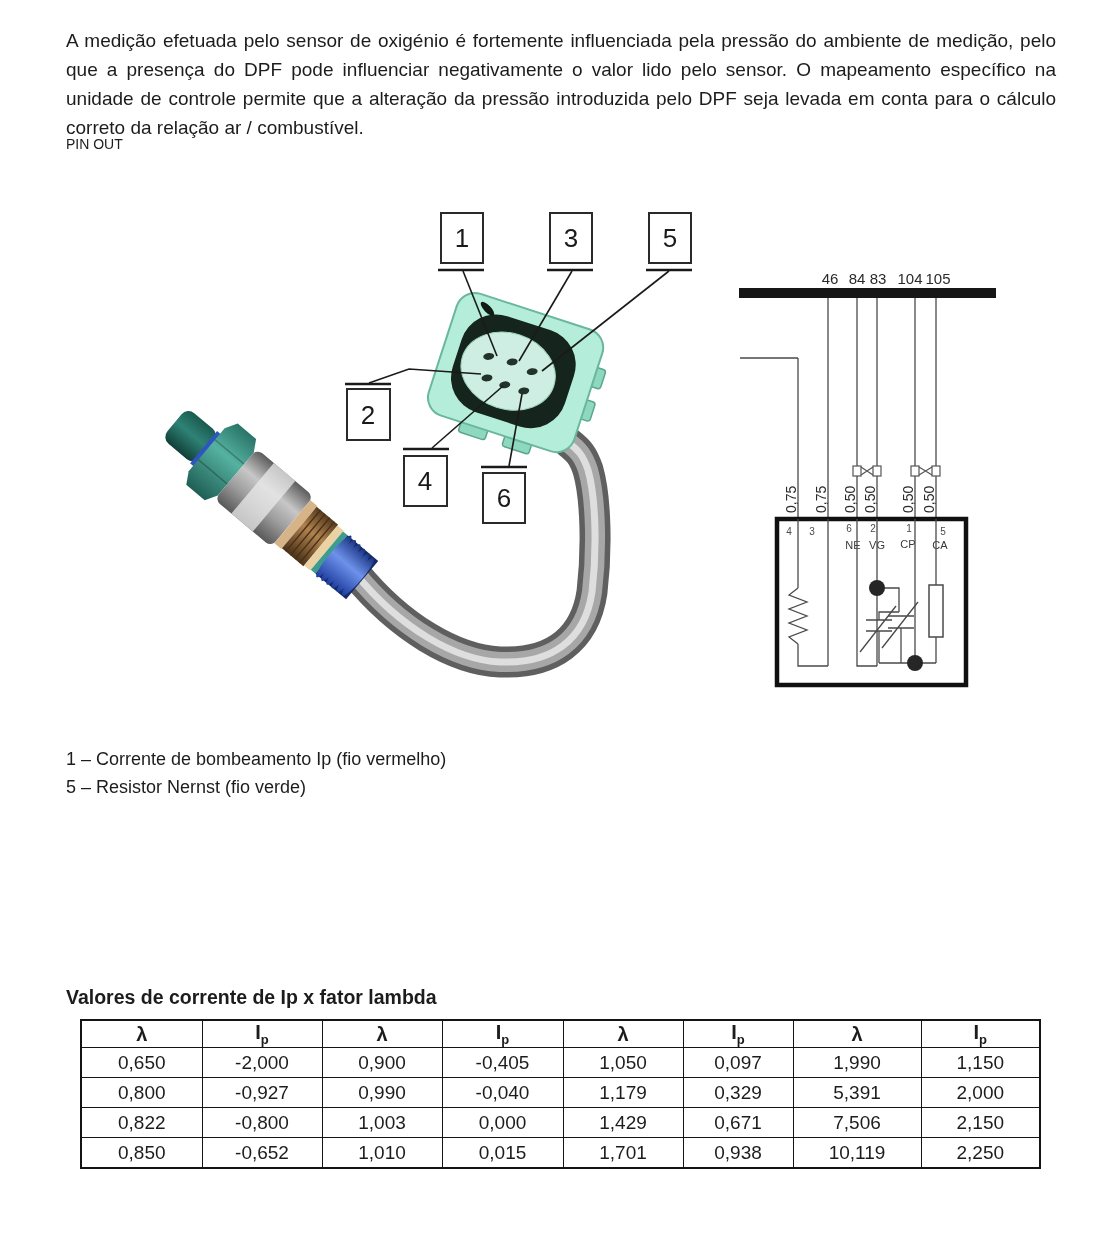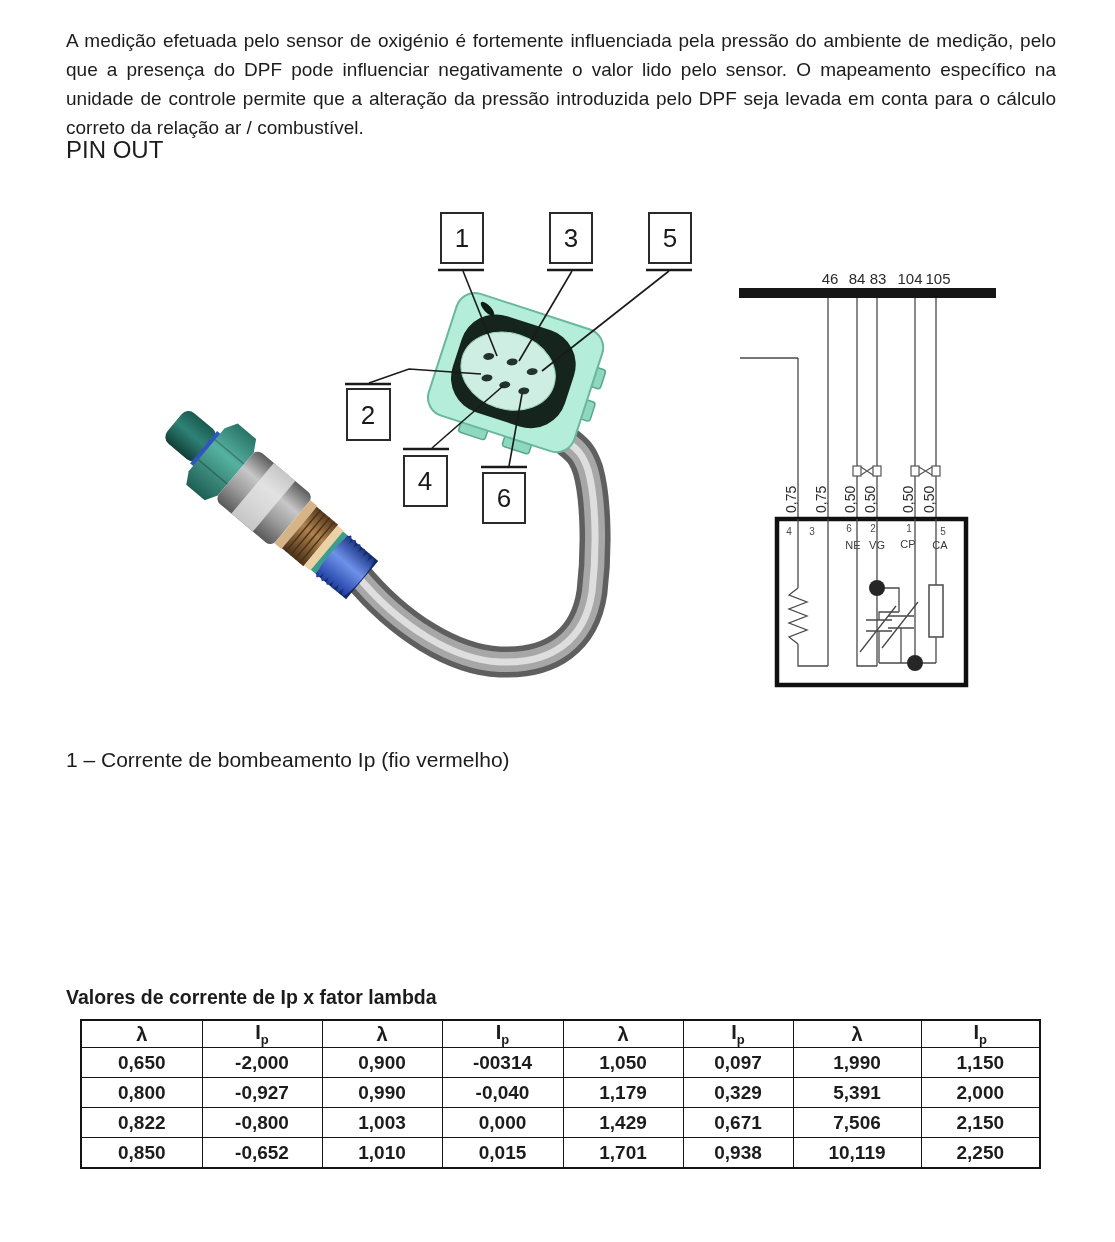--- a/index.html
+++ b/index.html
@@ -1,29 +1,29 @@
 <!DOCTYPE html>
 <html><head>
 <meta charset="utf-8">
 <style>
   html,body{margin:0;padding:0;background:#ffffff;}
   .page{position:relative;width:1115px;height:1186px;background:#ffffff;overflow:hidden;
         font-family:"Liberation Sans",sans-serif;color:#1c1c1c;}
   .intro{position:absolute;left:66px;top:7px;width:990px;font-size:19px;line-height:29px;
          text-align:justify;}
-  .pinout-heading{position:absolute;left:66px;top:136px;font-size:24px;}
+  .pinout-heading{position:absolute;left:66px;top:136px;font-size:14px;}
   .figure-wrap{position:absolute;left:140px;top:190px;width:875px;height:550px;}
-  .pin-list{position:absolute;left:66px;top:746px;font-size:21px;line-height:27.5px;}
+  .pin-list{position:absolute;left:66px;top:746px;font-size:18px;line-height:27.5px;}
   .table-title{position:absolute;left:66px;top:986px;font-size:19.5px;font-weight:bold;text-align:center;}
   table.lambda{position:absolute;left:80px;top:1019px;border-collapse:collapse;
         border:2.5px solid #141414;table-layout:fixed;}
   table.lambda th,table.lambda td{border:1.6px solid #141414;text-align:center;
         font-size:19px;padding:0;vertical-align:middle;}
   table.lambda th{height:25px;font-weight:bold;font-size:20px;}
-  table.lambda td{height:29px;font-weight:700;}
+  table.lambda td{height:29px;font-weight:400;}
   th sub{font-size:13px;font-weight:bold;}
   svg{font-family:"Liberation Sans",sans-serif;}
   .schem-num{font-size:15px;fill:#2a2a2a;}
   .schem-small{font-size:10px;fill:#4a4a4a;}
   .schem-name{font-size:11px;fill:#3a3a3a;}
   .gauge{font-size:14px;fill:#2a2a2a;}
   .callout-num{font-size:26px;fill:#1a1a1a;}
 </style>
 </head>
 <body>
@@ -226,20 +226,21 @@
         <path d="M936,519 V585 M936,637 V663"></path>
       </g>
       <circle cx="877" cy="588" r="8" fill="#262626"></circle>
       <circle cx="915" cy="663" r="8" fill="#262626"></circle>
     </g>
   </svg>
   </div>
 
   <div class="pin-list">
       <div>1 – Corrente de bombeamento Ip (fio vermelho)</div>
+      <div>5 – Resistor Nernst (fio verde)</div>
     </div>
 
   <div class="table-title">Valores de corrente de Ip x fator lambda</div>
 
   <table class="lambda">
     <colgroup>
       <col style="width:121px">
         <col style="width:120px">
         <col style="width:120px">
         <col style="width:121px">
@@ -258,21 +259,21 @@
         <th><span>I</span><sub>p</sub></th>
         <th>λ</th>
         <th><span>I</span><sub>p</sub></th>
       </tr>
     </thead>
     <tbody>
         <tr>
           <td>0,650</td>
           <td>-2,000</td>
           <td>0,900</td>
-          <td>-00314</td>
+          <td>-0,405</td>
           <td>1,050</td>
           <td>0,097</td>
           <td>1,990</td>
           <td>1,150</td>
         </tr>
         <tr>
           <td>0,800</td>
           <td>-0,927</td>
           <td>0,990</td>
           <td>-0,040</td>

